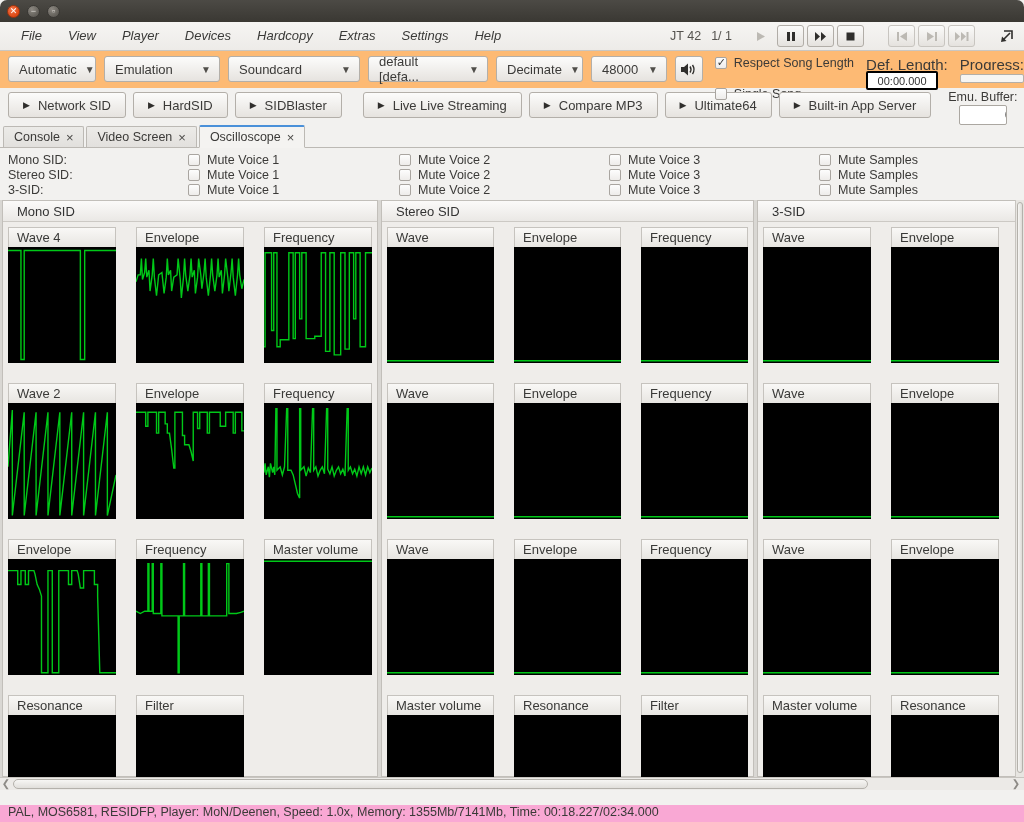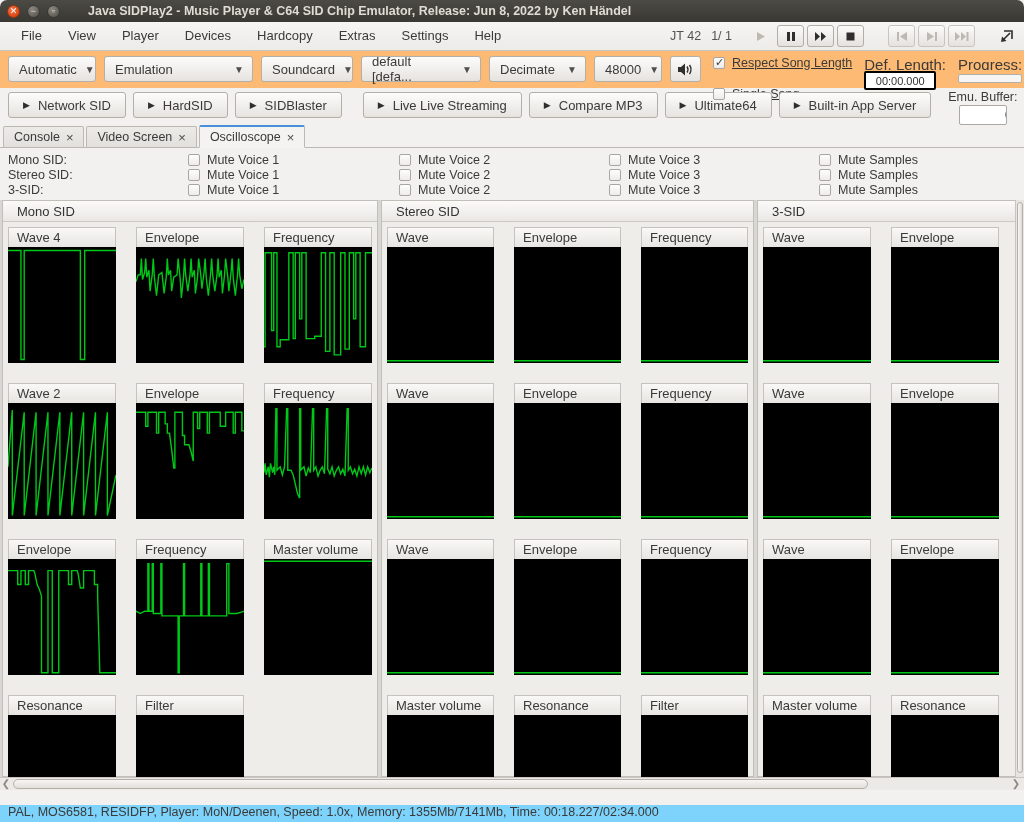--- a/index.html
+++ b/index.html
@@ -10,40 +10,40 @@
   .titlebar { height:22px; background:linear-gradient(#4c4a45,#3a3833); display:flex; align-items:center; border-radius:7px 7px 0 0; }
   .winbtns { display:flex; gap:7px; margin-left:7px; }
   .winbtn { width:13px; height:13px; border-radius:50%; display:flex; align-items:center; justify-content:center; font-size:9px; line-height:1; }
   .winbtn.close { background:radial-gradient(circle at 35% 30%,#f4764a,#dd4814 70%); border:1px solid #9f330e; color:#fff; }
   .winbtn.minmax { background:radial-gradient(circle at 35% 30%,#8d8982,#5f5c56 75%); border:1px solid #3a3834; color:#dcd9d4; }
   .wintitle { color:#dfdbd5; font-weight:bold; font-size:12.5px; margin-left:28px; white-space:nowrap; }
 
   
   .menurow { height:29px; background:linear-gradient(#f6f5f3,#edebe8); border-bottom:1px solid #c9c6c1; display:flex; align-items:center; }
   .menubar { display:flex; align-items:center; height:100%; margin-left:8px; }
-  .menu-item { padding:14px 13px; line-height:28px; color:#3a3a38; cursor:default; }
+  .menu-item { padding:14px 13px; line-height:28px; color:#3a3a38; cursor:default;font-style:italic; }
   .transport { margin-left:auto; display:flex; align-items:center; gap:5px; margin-right:6px; }
   .tinfo { color:#55534f; font-size:12.5px; margin-right:10px; display:flex; gap:10px; }
   .tbtn { width:27px; height:22px; border:1px solid #b1ada7; border-radius:3px; background:linear-gradient(#fbfbfa,#e5e2de); display:flex; align-items:center; justify-content:center; }
   .tbtn svg { display:block; }
   .tbtn.flat { border-color:transparent; background:transparent; }
   .tbtn.dis { border-color:#c8c5c0; }
   .icon-dark { fill:#2f2e2c; }
   .icon-light { fill:#bcb9b3; }
   .tgroup { display:flex; gap:3px; }
   .gap16 { width:14px; }
   .detach-btn { margin-left:14px; width:24px; height:22px; display:flex; align-items:center; justify-content:center; }
 
   
   .toolrow1 { height:37px; display:flex; align-items:flex-start; padding:5px 0 0 8px; background:#fdba74; }
   .combo { height:26px; border:1px solid #b3afa9; border-radius:3px; background:linear-gradient(#fcfcfb,#e6e3df); display:flex; align-items:center; justify-content:space-between; padding:0 8px 0 10px; margin-right:8px; color:#3b3a38; }
   .combo .arr { font-size:10px; color:#504e4a; margin-left:8px; }
-  .combo.c1{width:88px}.combo.c2{width:149px}.combo.c3{width:92px}.combo.c4{width:120px}.combo.c5{width:97px}.combo.c6{width:68px}
+  .combo.c1{width:88px}.combo.c2{width:116px}.combo.c3{width:132px}.combo.c4{width:120px}.combo.c5{width:87px}.combo.c6{width:76px}
   .volbtn { width:31px; height:26px; border:1px solid #b3afa9; border-radius:3px; background:linear-gradient(#fcfcfb,#e6e3df); display:flex; align-items:center; justify-content:center; margin-right:12px; }
-  .chkcol { display:flex; flex-direction:column; gap:16px; margin-top:-1px;text-decoration:underline; }
+  .chkcol { display:flex; flex-direction:column; gap:16px; margin-top:-1px; }
   .chkrow { display:flex; align-items:center; height:15px; font-size:12.5px; color:#3b3a38; white-space:nowrap; }
   .chk { width:12px; height:12px; border:1px solid #a9a5a0; border-radius:2px; background:linear-gradient(#fdfdfd,#eeecea); margin-right:7px; position:relative; flex:none; }
   .chk.on::after { content:"✓"; position:absolute; left:1px; top:-2px; font-size:11px; font-weight:bold; color:#3a3a38; }
   .fieldcol { display:flex; flex-direction:column; margin-left:12px; }
   .fieldcol .flabel { font-size:15px; color:#3b3a38; height:14px; white-space:nowrap; overflow:hidden; }
   .fieldcol input { width:72px; height:19px; border:2px solid #000000; border-radius:2px; background:#fff; text-align:center; font-size:11px; color:#333; font-family:inherit; margin-top:1px; }
   .progress-track { width:64px; height:9px; border:1px solid #b3afa9; border-radius:2px; background:#f6f5f3; margin-top:4px; }
 
   .toolrow2 { height:37px; display:flex; align-items:flex-start; padding:4px 0 0 8px; background:#f2f1ef; }
   .devbtn { height:26px; border:1px solid #b3afa9; border-radius:3px; background:linear-gradient(#fcfcfb,#e6e3df); display:flex; align-items:center; padding:0 14px; margin-right:7px; color:#3b3a38; white-space:nowrap; }
@@ -82,32 +82,31 @@
   
   .hscroll { position:absolute; left:0; right:0; bottom:0; height:13px; background:#eceae7; border-top:1px solid #c8c5c0; }
   .hscroll .larr,.hscroll .rarr { position:absolute; top:0; width:12px; height:12px; color:#8d8a85; font-size:10px; text-align:center; line-height:12px; }
   .hscroll .larr { left:0; } .hscroll .rarr { right:2px; }
   .hthumb { position:absolute; left:13px; width:855px; top:1px; height:10px; background:linear-gradient(#f7f6f4,#e1dfdb); border:1px solid #b4b1ab; border-radius:5px; }
   .vscroll { position:absolute; right:0; top:0; bottom:13px; width:9px; background:#e7e5e1; border-left:1px solid #c8c5c0; }
   .vthumb { position:absolute; left:1px; right:1px; top:2px; bottom:4px; background:linear-gradient(90deg,#f7f6f4,#dddbd7); border:1px solid #b4b1ab; border-radius:4px; }
 
   
   .gapstrip { height:15px; background:#f2f1ef; }
-  .statusbar { height:17px; background:#7dd3fc; font-size:12.5px; color:#3a3a38; padding-left:8px; white-space:nowrap; }
+  .statusbar { height:17px; background:#f9a8d4; font-size:12.5px; color:#3a3a38; padding-left:8px; white-space:nowrap; }
 </style>
 </head>
 <body>
 
 <div class="titlebar">
   <div class="winbtns">
     <div class="winbtn close">✕</div>
     <div class="winbtn minmax">−</div>
     <div class="winbtn minmax">▫</div>
   </div>
-  <div class="wintitle">Java SIDPlay2 - Music Player &amp; C64 SID Chip Emulator, Release: Jun 8, 2022 by Ken Händel</div>
 </div>
 
 <div class="menurow">
   <div class="menubar" id="menubar">
       <div class="menu-item">File</div>
       <div class="menu-item">View</div>
       <div class="menu-item">Player</div>
       <div class="menu-item">Devices</div>
       <div class="menu-item">Hardcopy</div>
       <div class="menu-item">Extras</div>

